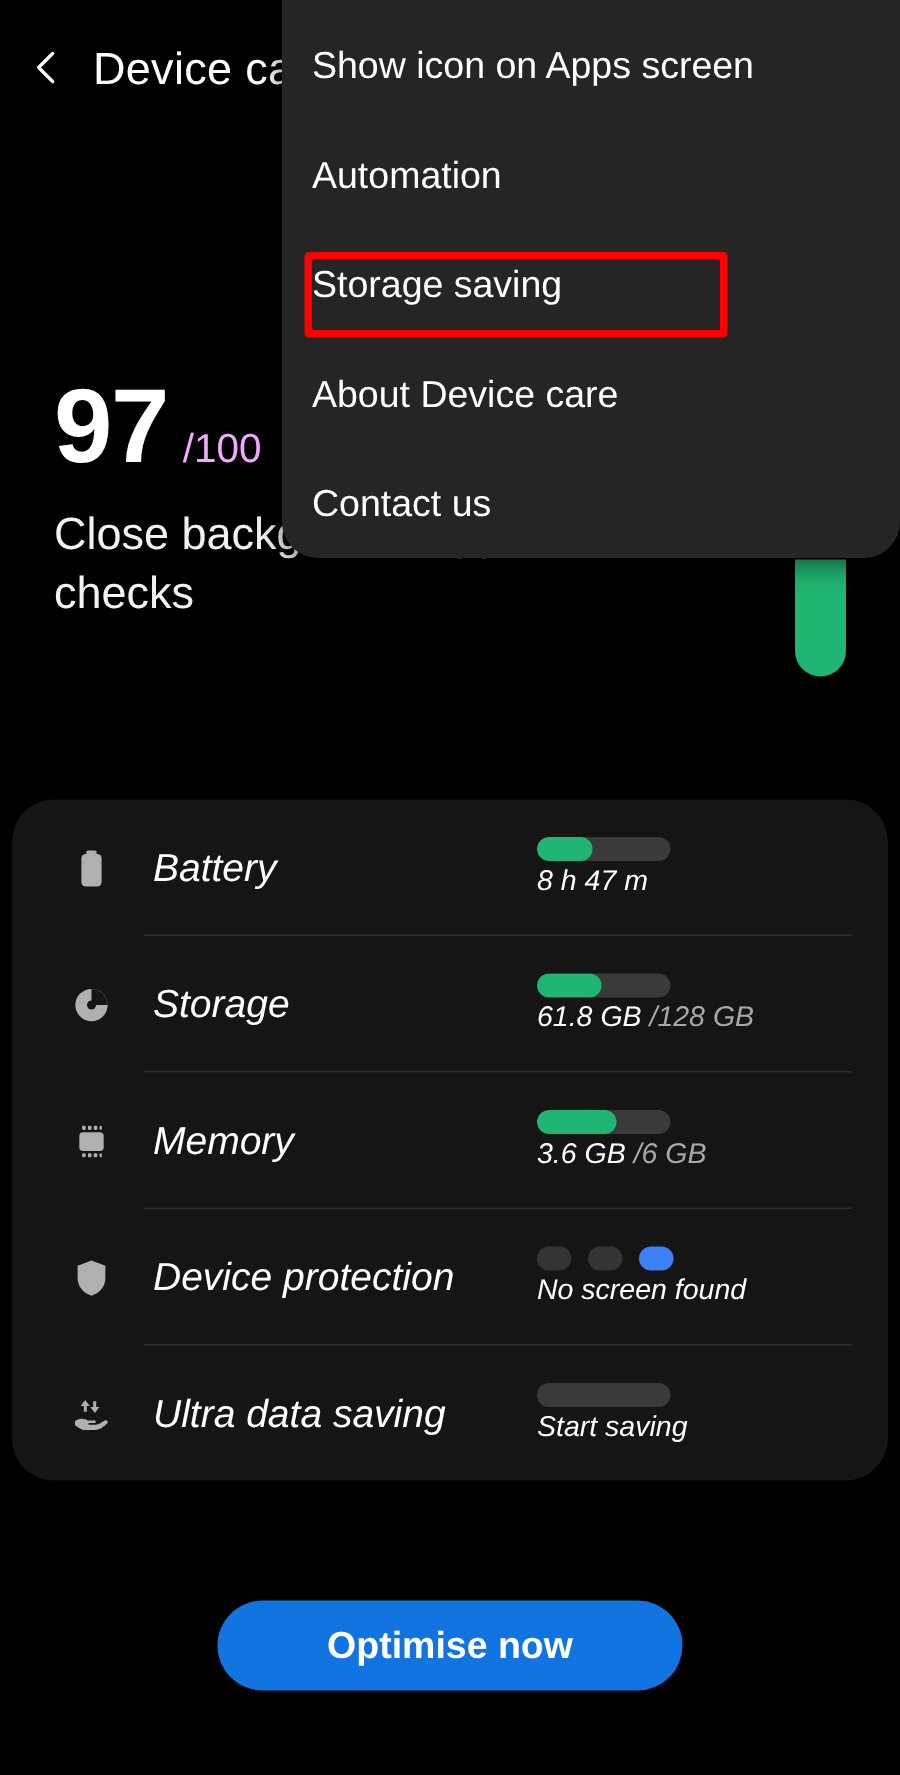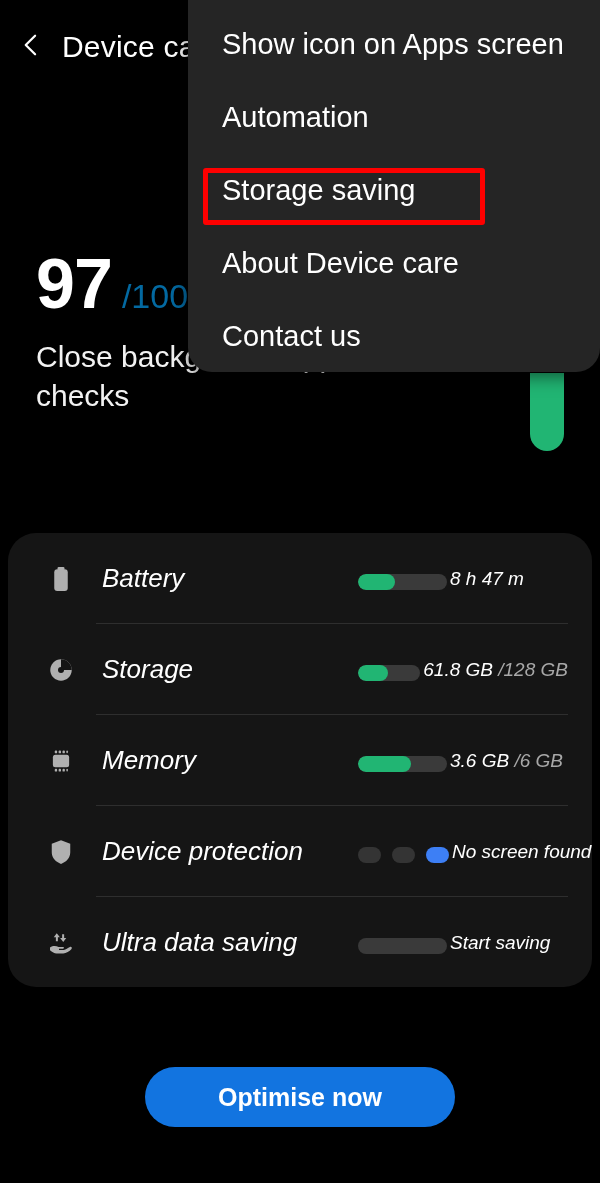--- a/index.html
+++ b/index.html
@@ -14,41 +14,41 @@
   
   .header { position:absolute; top:14px; left:0; width:600px; height:66px; display:flex; align-items:center; }
   .back-btn { width:62px; height:62px; display:flex; align-items:center; justify-content:center; }
   .back-btn svg { width:28px; height:28px; }
   .header-title { font-size:30px; color:#fff; font-weight:400; letter-spacing:.2px; white-space:nowrap; }
 
   
   .score-wrap { position:absolute; left:36px; top:247px; }
   .score-row { display:flex; align-items:baseline; }
   .score-num { font-size:70px; line-height:74px; font-weight:700; color:#fff; letter-spacing:-1px; }
-  .score-den { font-size:34px; color:#0369a1; margin-left:10px; font-weight:400; }
+  .score-den { font-size:27px; color:#f0abfc; margin-left:10px; font-weight:400; }
   .score-desc { margin-top:16px; font-size:30px; line-height:39px; color:#f2f2f2; font-weight:400; width:430px; }
 
   
   .arc-pill {
     position:absolute; left:530px; top:373px;
     width:34px; height:78px;
     background:#21b573;
     border-radius:0 0 17px 17px;
   }
 
   
   .card {
     position:absolute; left:8px; top:533px; width:584px; height:454px;
     background:#151515; border-radius:28px; overflow:hidden;font-style:italic;
   }
   .row { position:relative; height:91px; display:flex; align-items:center; padding:0 24px 0 30px; }
   .row-icon { width:46px; display:flex; align-items:center; justify-content:center; flex:0 0 46px; }
   .row-icon svg { width:30px; height:30px; }
   .row-label { flex:1; font-size:26px; color:#fff; margin-left:18px; font-weight:400; }
-  .row-right { display:flex; flex-direction:row; align-items:flex-end; gap:3px; width:210px; }
+  .row-right { display:flex; flex-direction:column; gap:3px; width:210px; }
   .bar { width:89px; height:16px; border-radius:8px; background:#3a3a3a; overflow:hidden; position:relative; }
   .bar-fill { position:absolute; left:0; top:0; height:16px; border-radius:8px; background:#21b573; }
   .row-value { font-size:19px; color:#fff; white-space:nowrap; }
   .row-value .dim { color:#a8a8a8; }
   .divider { position:absolute; left:88px; right:24px; bottom:0; height:1px; background:#2e2e2e; }
   .dots { display:flex; gap:11px; height:16px; align-items:center; }
   .dot { width:23px; height:16px; border-radius:8px; background:#343434; }
   .dot.active { background:#3d7ff5; }
 
   
@@ -63,21 +63,21 @@
   
   .menu {
     position:absolute; left:188px; top:0; width:412px; height:372px;
     background:#252525;
     border-radius:0 0 24px 24px;
     box-shadow:0 4px 18px rgba(0,0,0,.55);
     padding-top:8px;
   }
   .menu-item {
     height:73px; display:flex; align-items:center;
-    padding-left:34px; font-size:29px; color:#fff; cursor:pointer;
+    padding-left:20px; font-size:25px; color:#fff; cursor:pointer;
     white-space:nowrap;
   }
 
   
   .highlight-box {
     position:absolute; left:203px; top:168px; width:282px; height:57px;
     border:5px solid #fe0000; border-radius:3px; pointer-events:none;
   }
 </style>
 </head>

